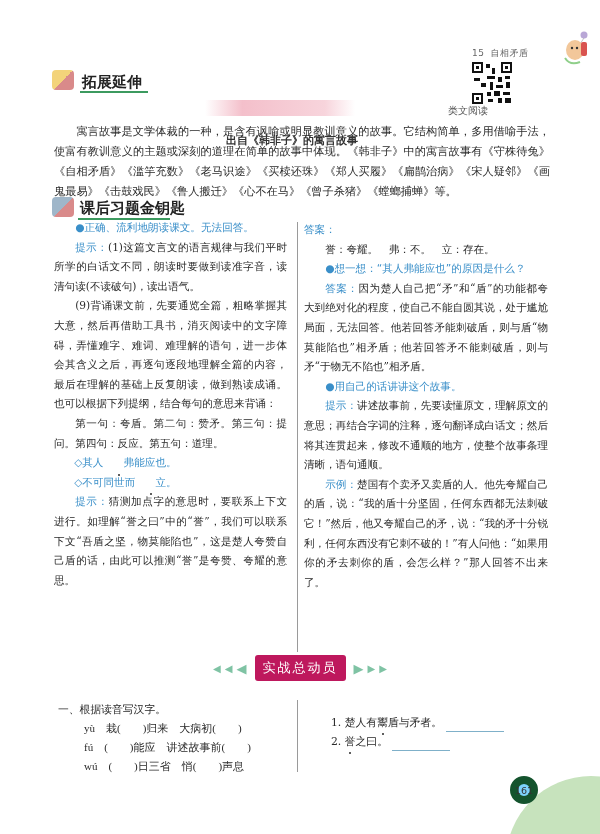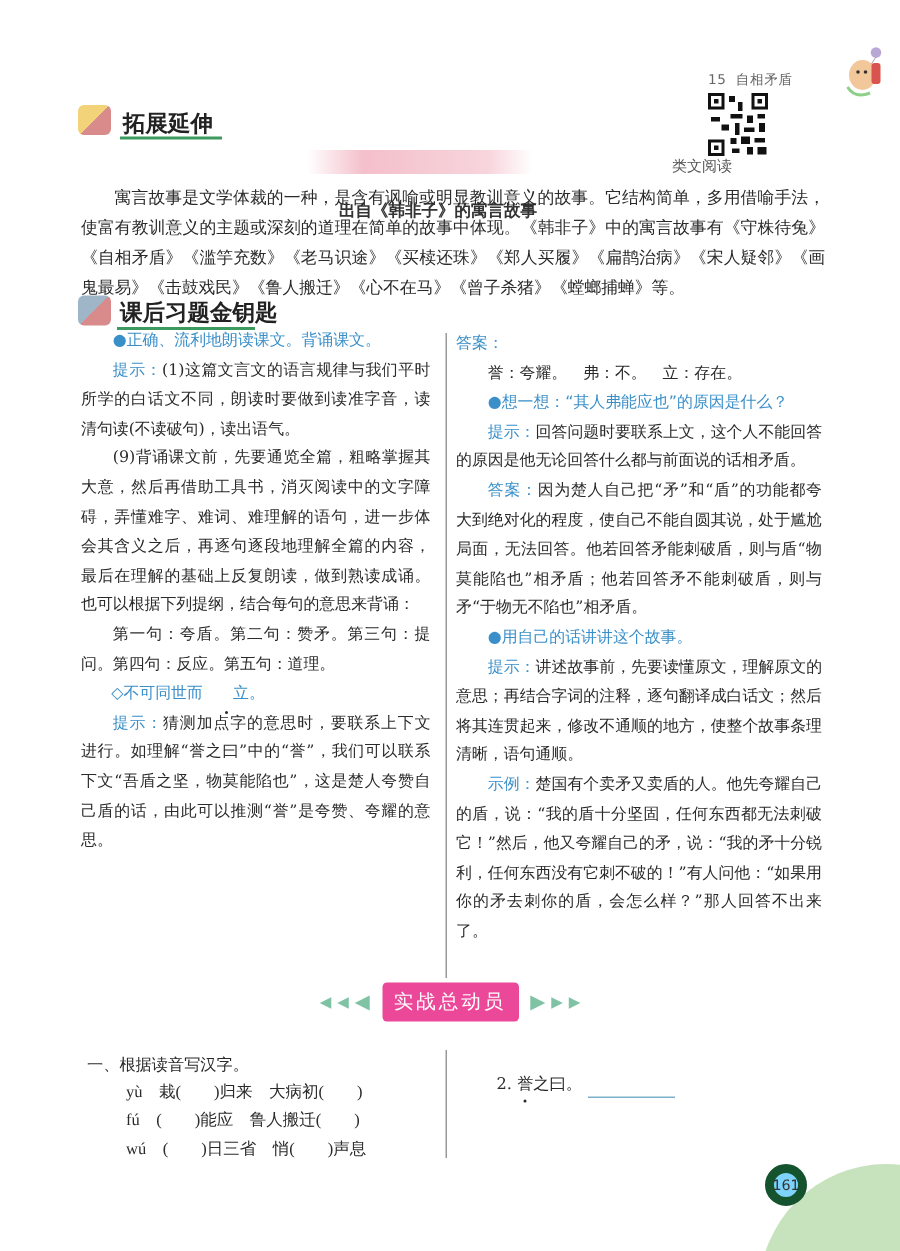--- a/index.html
+++ b/index.html
@@ -45,32 +45,32 @@
   .q { color: #3a8fc9; font-family: "DejaVu Sans", sans-serif; text-indent: 2em; }
   .q.sub { text-indent: 1.9em; }
   .label { color: #3a8fc9; font-family: "DejaVu Sans", sans-serif; }
   .dotted { position: relative; display: inline-block; }
   .dotted::after { content: ""; position: absolute; left: 50%; bottom: -3px; width: 2px; height: 2px; background: #2a2a2a; border-radius: 50%; transform: translateX(-50%); }
 
   
   .practice { left: 186px; top: 657px; width: 228px; height: 22px; display: flex; align-items: center; justify-content: center; gap: 4px; }
   .arr { color: #7fc3a4; font-size: 10px; font-family: "DejaVu Sans", sans-serif; }
   .arr.big { font-size: 13px; }
-  .practice-label { background: #ec4899; color: #fff; font-family: Liberation Serif, serif; font-size: 13px; padding: 4px 8px; border-radius: 3px; letter-spacing: 2px; margin: 0 4px; }
+  .practice-label { background: #be185d; color: #fff; font-family: Liberation Serif, serif; font-size: 13px; padding: 4px 8px; border-radius: 3px; letter-spacing: 2px; margin: 0 4px; }
 
   .ex-divider { left: 297px; top: 700px; width: 1px; height: 72px; background: #9a9a9a; }
   .ex1 { left: 58px; top: 700px; width: 235px; font-size: 10.8px; line-height: 19px; }
   .ex1 .row { padding-left: 26px; white-space: pre; font-family: Liberation Serif, serif; font-size: 11px; }
   .ex1 .title { font-family: "DejaVu Serif", serif; }
   .ex2 { left: 305px; top: 713px; width: 240px; font-size: 10.8px; line-height: 19px; }
   .ex2 .item { padding-left: 26px; white-space: nowrap; }
   .blank { display: inline-block; border-bottom: 1px solid #7fb0c9; vertical-align: bottom; height: 14px; margin-left: 4px; }
 
   .page-blob { left: 506px; top: 776px; width: 170px; height: 170px; border-radius: 50%; background: #c7e3bd; }
-  .page-num-ring { left: 510px; top: 776px; width: 28px; height: 28px; border-radius: 50%; border: 6px solid #14532d; background: #7dd3fc; display: flex; align-items: center; justify-content: center; font-family: "DejaVu Sans", sans-serif; font-size: 9.5px; color: #333; }
+  .page-num-ring { left: 510px; top: 776px; width: 28px; height: 28px; border-radius: 50%; border: 8px solid #14532d; background: #7dd3fc; display: flex; align-items: center; justify-content: center; font-family: "DejaVu Sans", sans-serif; font-size: 9.5px; color: #333; }
 </style>
 </head>
 <body>
 
 <div class="abs lesson-num">
   <span>15</span><span class="t">自相矛盾</span>
 </div>
 
 <div class="abs qr-box">
   <div class="qr-finder" style="left:0;top:0"></div>
@@ -116,33 +116,33 @@
   <p>寓言故事是文学体裁的一种，是含有讽喻或明显教训意义的故事。它结构简单，多用借喻手法，使富有教训意义的主题或深刻的道理在简单的故事中体现。《韩非子》中的寓言故事有《守株待兔》《自相矛盾》《滥竽充数》《老马识途》《买椟还珠》《郑人买履》《扁鹊治病》《宋人疑邻》《画鬼最易》《击鼓戏民》《鲁人搬迁》《心不在马》《曾子杀猪》《螳螂捕蝉》等。</p>
 </div>
 
 <div class="abs sec-icon icon2"></div>
 <div class="abs sec-title sec2">课后习题金钥匙</div>
 <div class="abs sec2-line"></div>
 
 <div class="abs divider"></div>
 
 <div class="abs col col-left">
-  <p class="q">●正确、流利地朗读课文。背诵课文。</p>
+  <p class="q">●正确、流利地朗读课文。无法回答。</p>
   <p><span class="label">提示：</span><span>(1)这篇文言文的语言规律与我们平时所学的白话文不同，朗读时要做到读准字音，读清句读(不读破句)，读出语气。</span></p>
   <p>(9)背诵课文前，先要通览全篇，粗略掌握其大意，然后再借助工具书，消灭阅读中的文字障碍，弄懂难字、难词、难理解的语句，进一步体会其含义之后，再逐句逐段地理解全篇的内容，最后在理解的基础上反复朗读，做到熟读成诵。也可以根据下列提纲，结合每句的意思来背诵：</p>
   <p>第一句：夸盾。第二句：赞矛。第三句：提问。第四句：反应。第五句：道理。</p>
+  <p class="q sub"><span>◇其人</span><span class="dotted">弗</span><span>能应也。</span></p>
   <p class="q sub"><span>◇不可同世而</span><span class="dotted">立</span><span>。</span></p>
   <p><span class="label">提示：</span><span>猜测加点字的意思时，要联系上下文进行。如理解“誉之曰”中的“誉”，我们可以联系下文“吾盾之坚，物莫能陷也”，这是楚人夸赞自己盾的话，由此可以推测“誉”是夸赞、夸耀的意思。</span></p>
 </div>
 
 <div class="abs col col-right">
   <p class="noind label">答案：</p>
   <p>誉：夸耀。　弗：不。　立：存在。</p>
   <p class="q">●想一想：“其人弗能应也”的原因是什么？</p>
-  <p><span class="label">提示：</span><span>回答问题时要联系上文，这个人不能回答的原因是他无论回答什么都与前面说的话相矛盾。</span></p>
   <p><span class="label">答案：</span><span>因为楚人自己把“矛”和“盾”的功能都夸大到绝对化的程度，使自己不能自圆其说，处于尴尬局面，无法回答。他若回答矛能刺破盾，则与盾“物莫能陷也”相矛盾；他若回答矛不能刺破盾，则与矛“于物无不陷也”相矛盾。</span></p>
   <p class="q">●用自己的话讲讲这个故事。</p>
   <p><span class="label">提示：</span><span>讲述故事前，先要读懂原文，理解原文的意思；再结合字词的注释，逐句翻译成白话文；然后将其连贯起来，修改不通顺的地方，使整个故事条理清晰，语句通顺。</span></p>
   <p><span class="label">示例：</span><span>楚国有个卖矛又卖盾的人。他先夸耀自己的盾，说：“我的盾十分坚固，任何东西都无法刺破它！”然后，他又夸耀自己的矛，说：“我的矛十分锐利，任何东西没有它刺不破的！”有人问他：“如果用你的矛去刺你的盾，会怎么样？”那人回答不出来了。</span></p>
 </div>
 
 <div class="abs practice">
   <span class="arr">◀</span>
     <span class="arr">◀</span>
     <span class="arr big">◀</span>
@@ -150,24 +150,27 @@
   <span class="arr big">▶</span>
     <span class="arr">▶</span>
     <span class="arr">▶</span>
 </div>
 
 <div class="abs ex-divider"></div>
 
 <div class="abs ex1">
   <div class="title">一、根据读音写汉字。</div>
   <div class="row">yù　栽(　　)归来　大病初(　　)</div>
-  <div class="row">fú　(　　)能应　鲁人搬迁(　　)</div>
+  <div class="row">fú　(　　)能应　讲述故事前(　　)</div>
   <div class="row">wú　(　　)日三省　悄(　　)声息</div>
 </div>
 
 <div class="abs ex2">
+  <div class="item">
+    <span>1.</span> <span>楚人有</span><span class="dotted">鬻</span><span>盾与矛者。</span><span class="blank" style="width:58px"></span>
+  </div>
   <div class="item">
     <span>2.</span> <span></span><span class="dotted">誉</span><span>之曰。</span><span class="blank" style="width:58px"></span>
   </div>
 </div>
 
 <div class="abs page-blob"></div>
 <div class="abs page-num-ring">161</div>
 
 </body></html>

